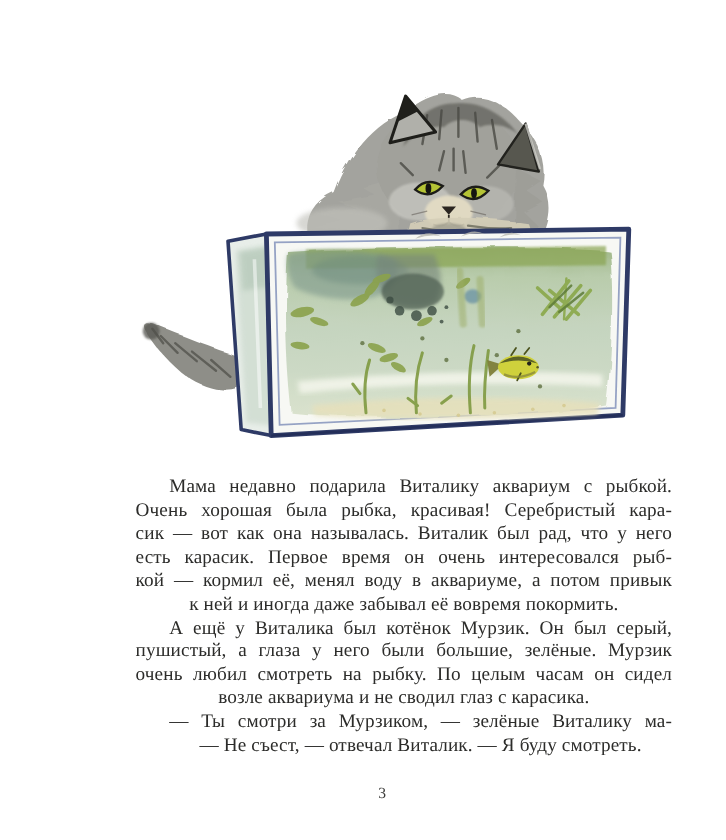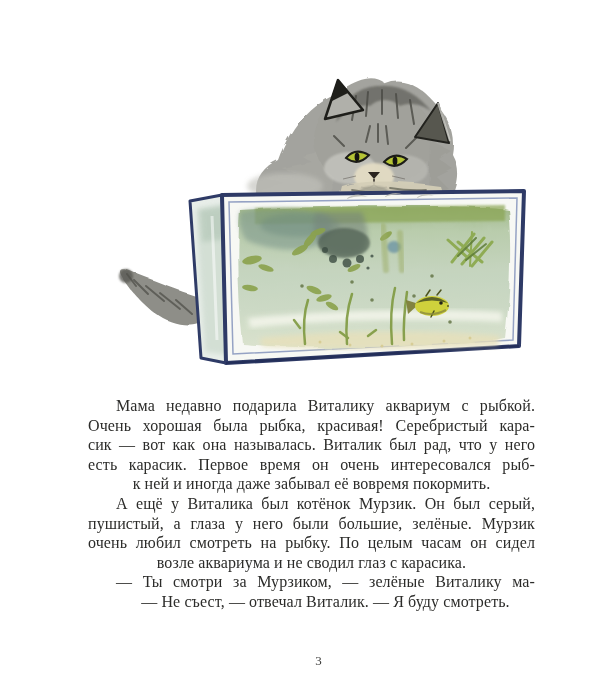--- a/index.html
+++ b/index.html
@@ -3,21 +3,21 @@
 <meta charset="utf-8">
 <style>
   html,body { margin:0; padding:0; background:#ffffff; }
   .page {
     position:relative; width:605px; height:700px; background:#ffffff;
     overflow:hidden; font-family:"Liberation Serif", serif;
   }
   .illustration { position:absolute; top:0; left:0; width:605px; height:392px; }
   .illustration svg { display:block; }
   .text-block {
-    position:absolute; left:88px; top:396px; width:447px;
+    position:absolute; left:113px; top:396px; width:447px;
     font-size:16px; line-height:19.6px; color:#2c2c2a;
     letter-spacing:0.1px;
   }
   .line { height:19.6px; overflow:hidden; }
   .line.j { text-align:justify; text-align-last:justify; }
   .line.l { text-align:center; }
   .line.i { text-indent:28px; }
   .page-number {
     position:absolute; left:95px; top:653px; width:447px;
     text-align:center; font-size:13px; color:#3a3a38;
@@ -252,20 +252,21 @@
         <path d="M416,198 q9,-7 18,-2 q-8,-2 -18,2 Z"></path>
       </g>
     </svg>
   </div>
 
   <div class="text-block">
       <div class="line j i">Мама недавно подарила Виталику аквариум с рыбкой.</div>
       <div class="line j">Очень хорошая была рыбка, красивая! Серебристый кара-</div>
       <div class="line j">сик — вот как она называлась. Виталик был рад, что у него</div>
       <div class="line j">есть карасик. Первое время он очень интересовался рыб-</div>
+      <div class="line j">кой — кормил её, менял воду в аквариуме, а потом привык</div>
       <div class="line l">к ней и иногда даже забывал её вовремя покормить.</div>
       <div class="line j i">А ещё у Виталика был котёнок Мурзик. Он был серый,</div>
       <div class="line j">пушистый, а глаза у него были большие, зелёные. Мурзик</div>
       <div class="line j">очень любил смотреть на рыбку. По целым часам он сидел</div>
       <div class="line l">возле аквариума и не сводил глаз с карасика.</div>
       <div class="line j i">— Ты смотри за Мурзиком, — зелёные Виталику ма-</div>
       <div class="line l i">— Не съест, — отвечал Виталик. — Я буду смотреть.</div>
     </div>
 
   <div class="page-number">3</div>

